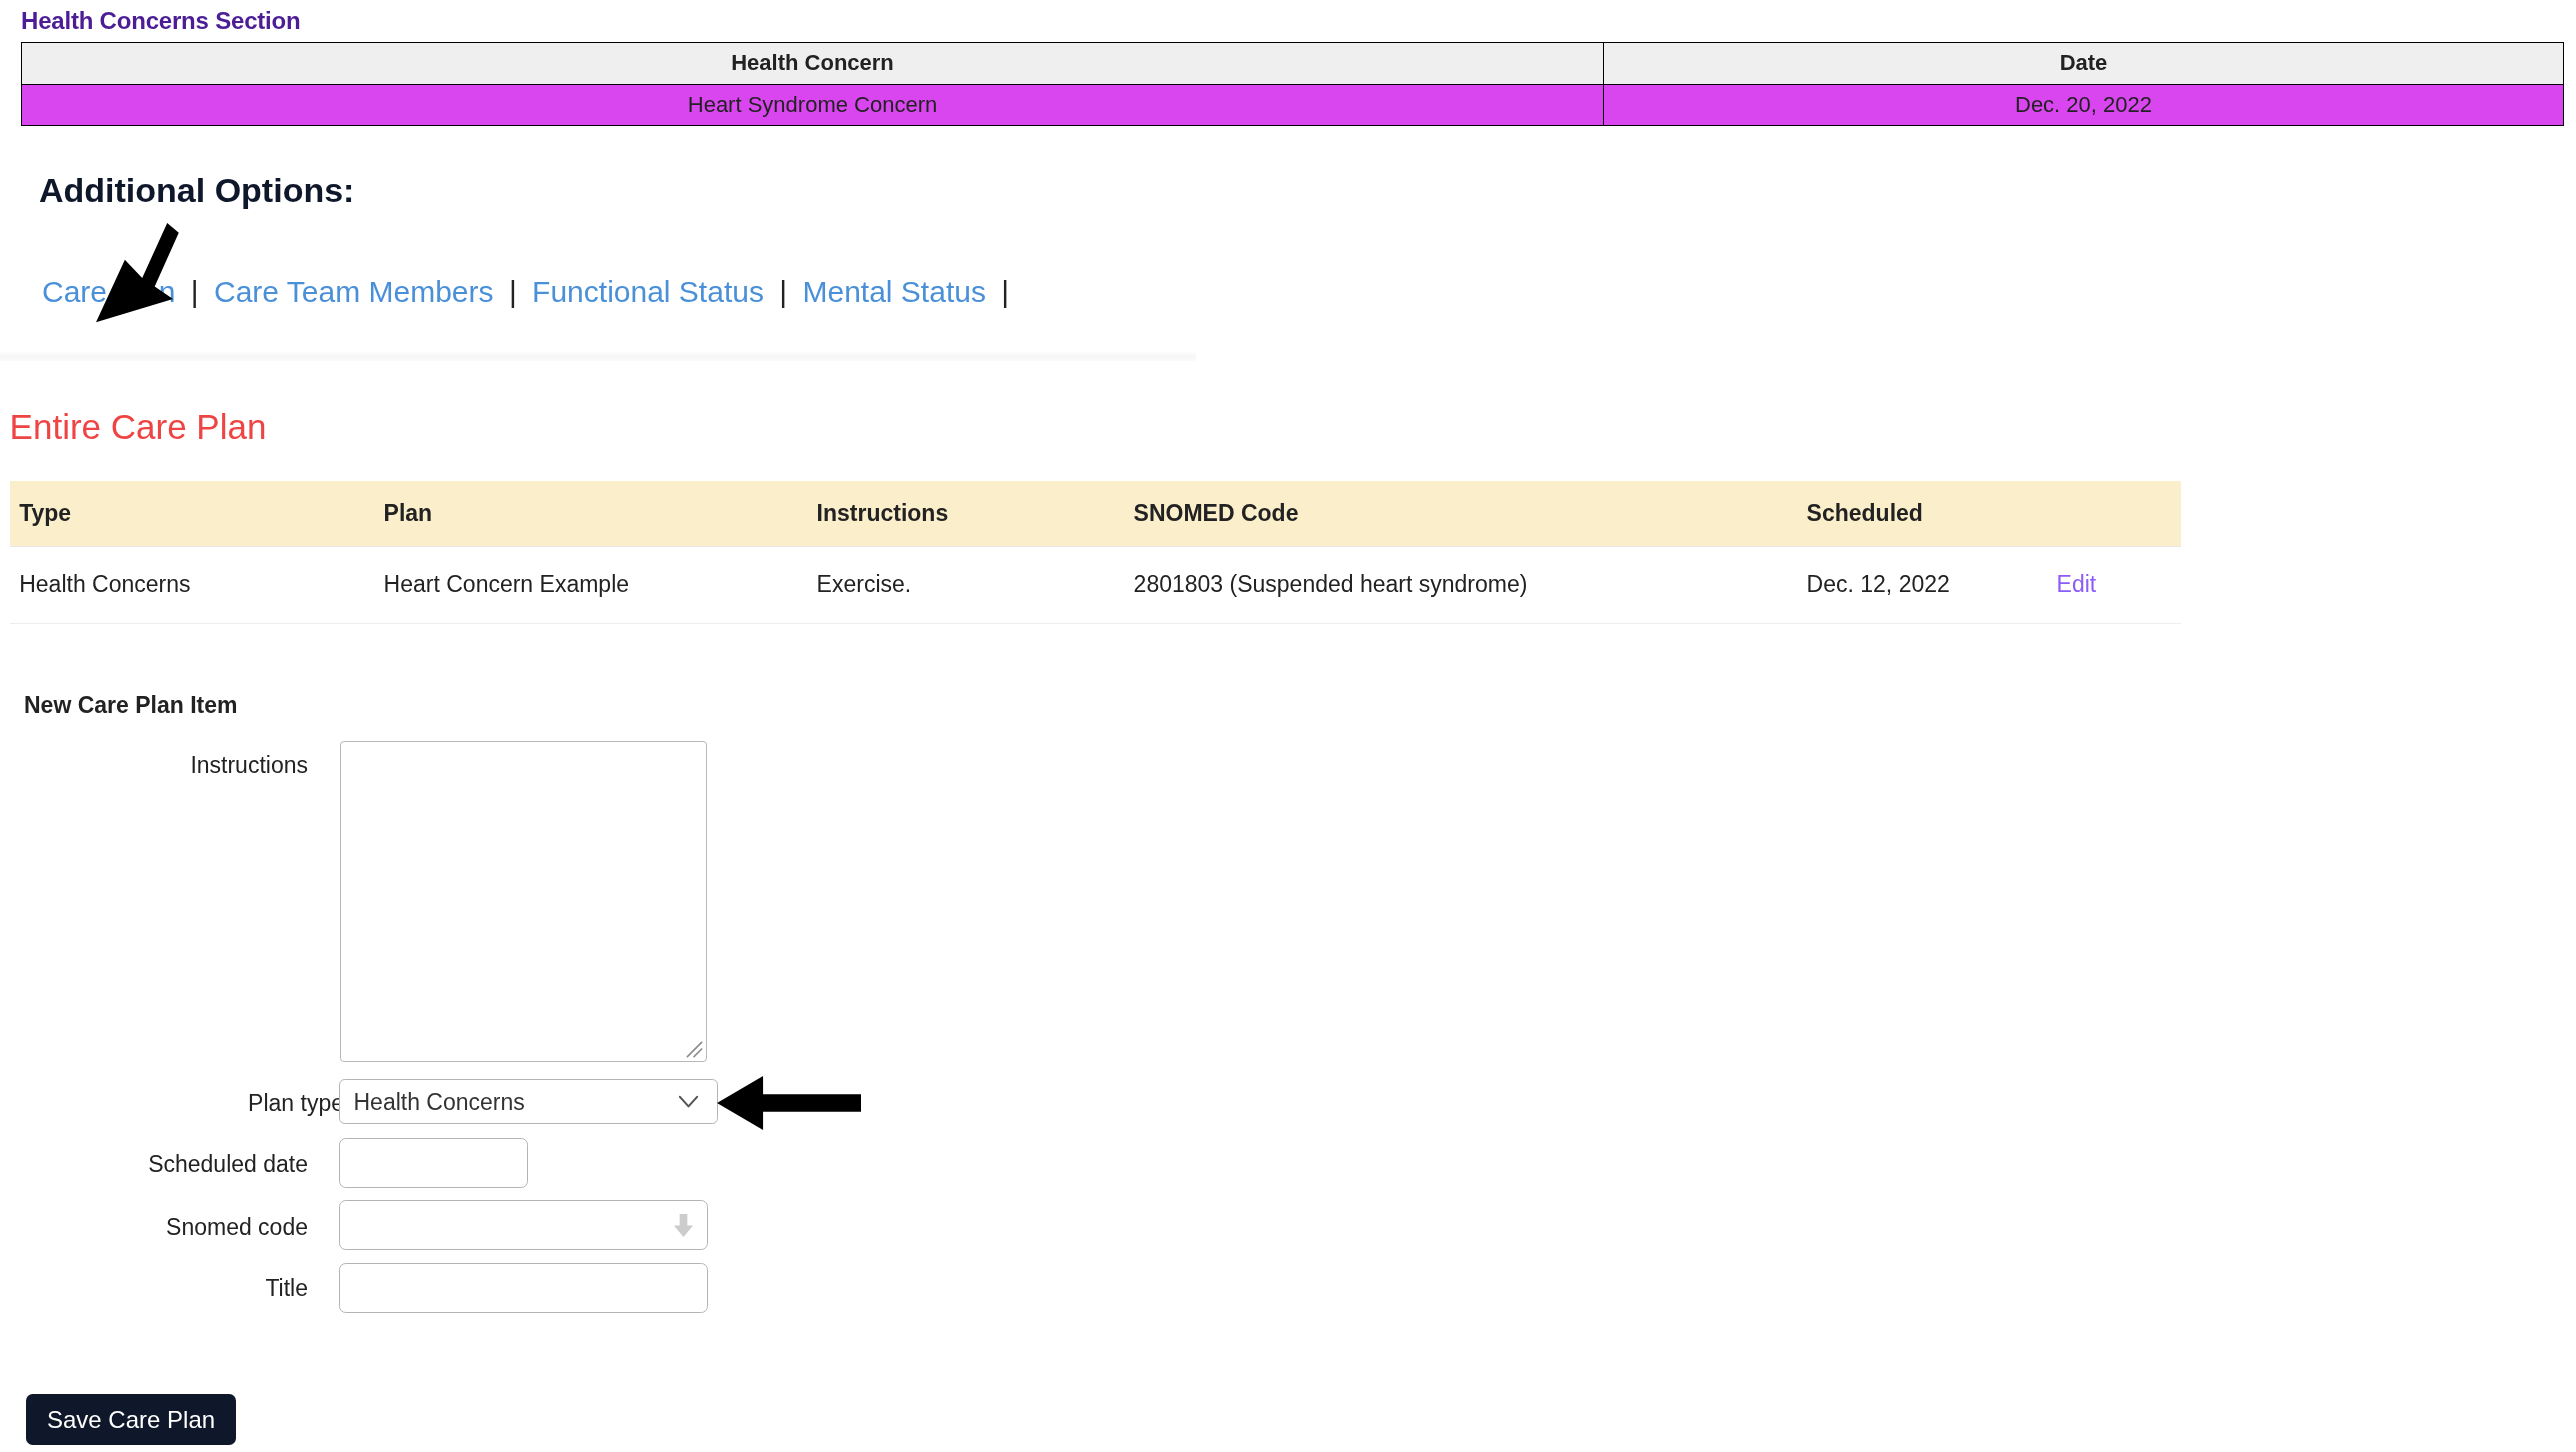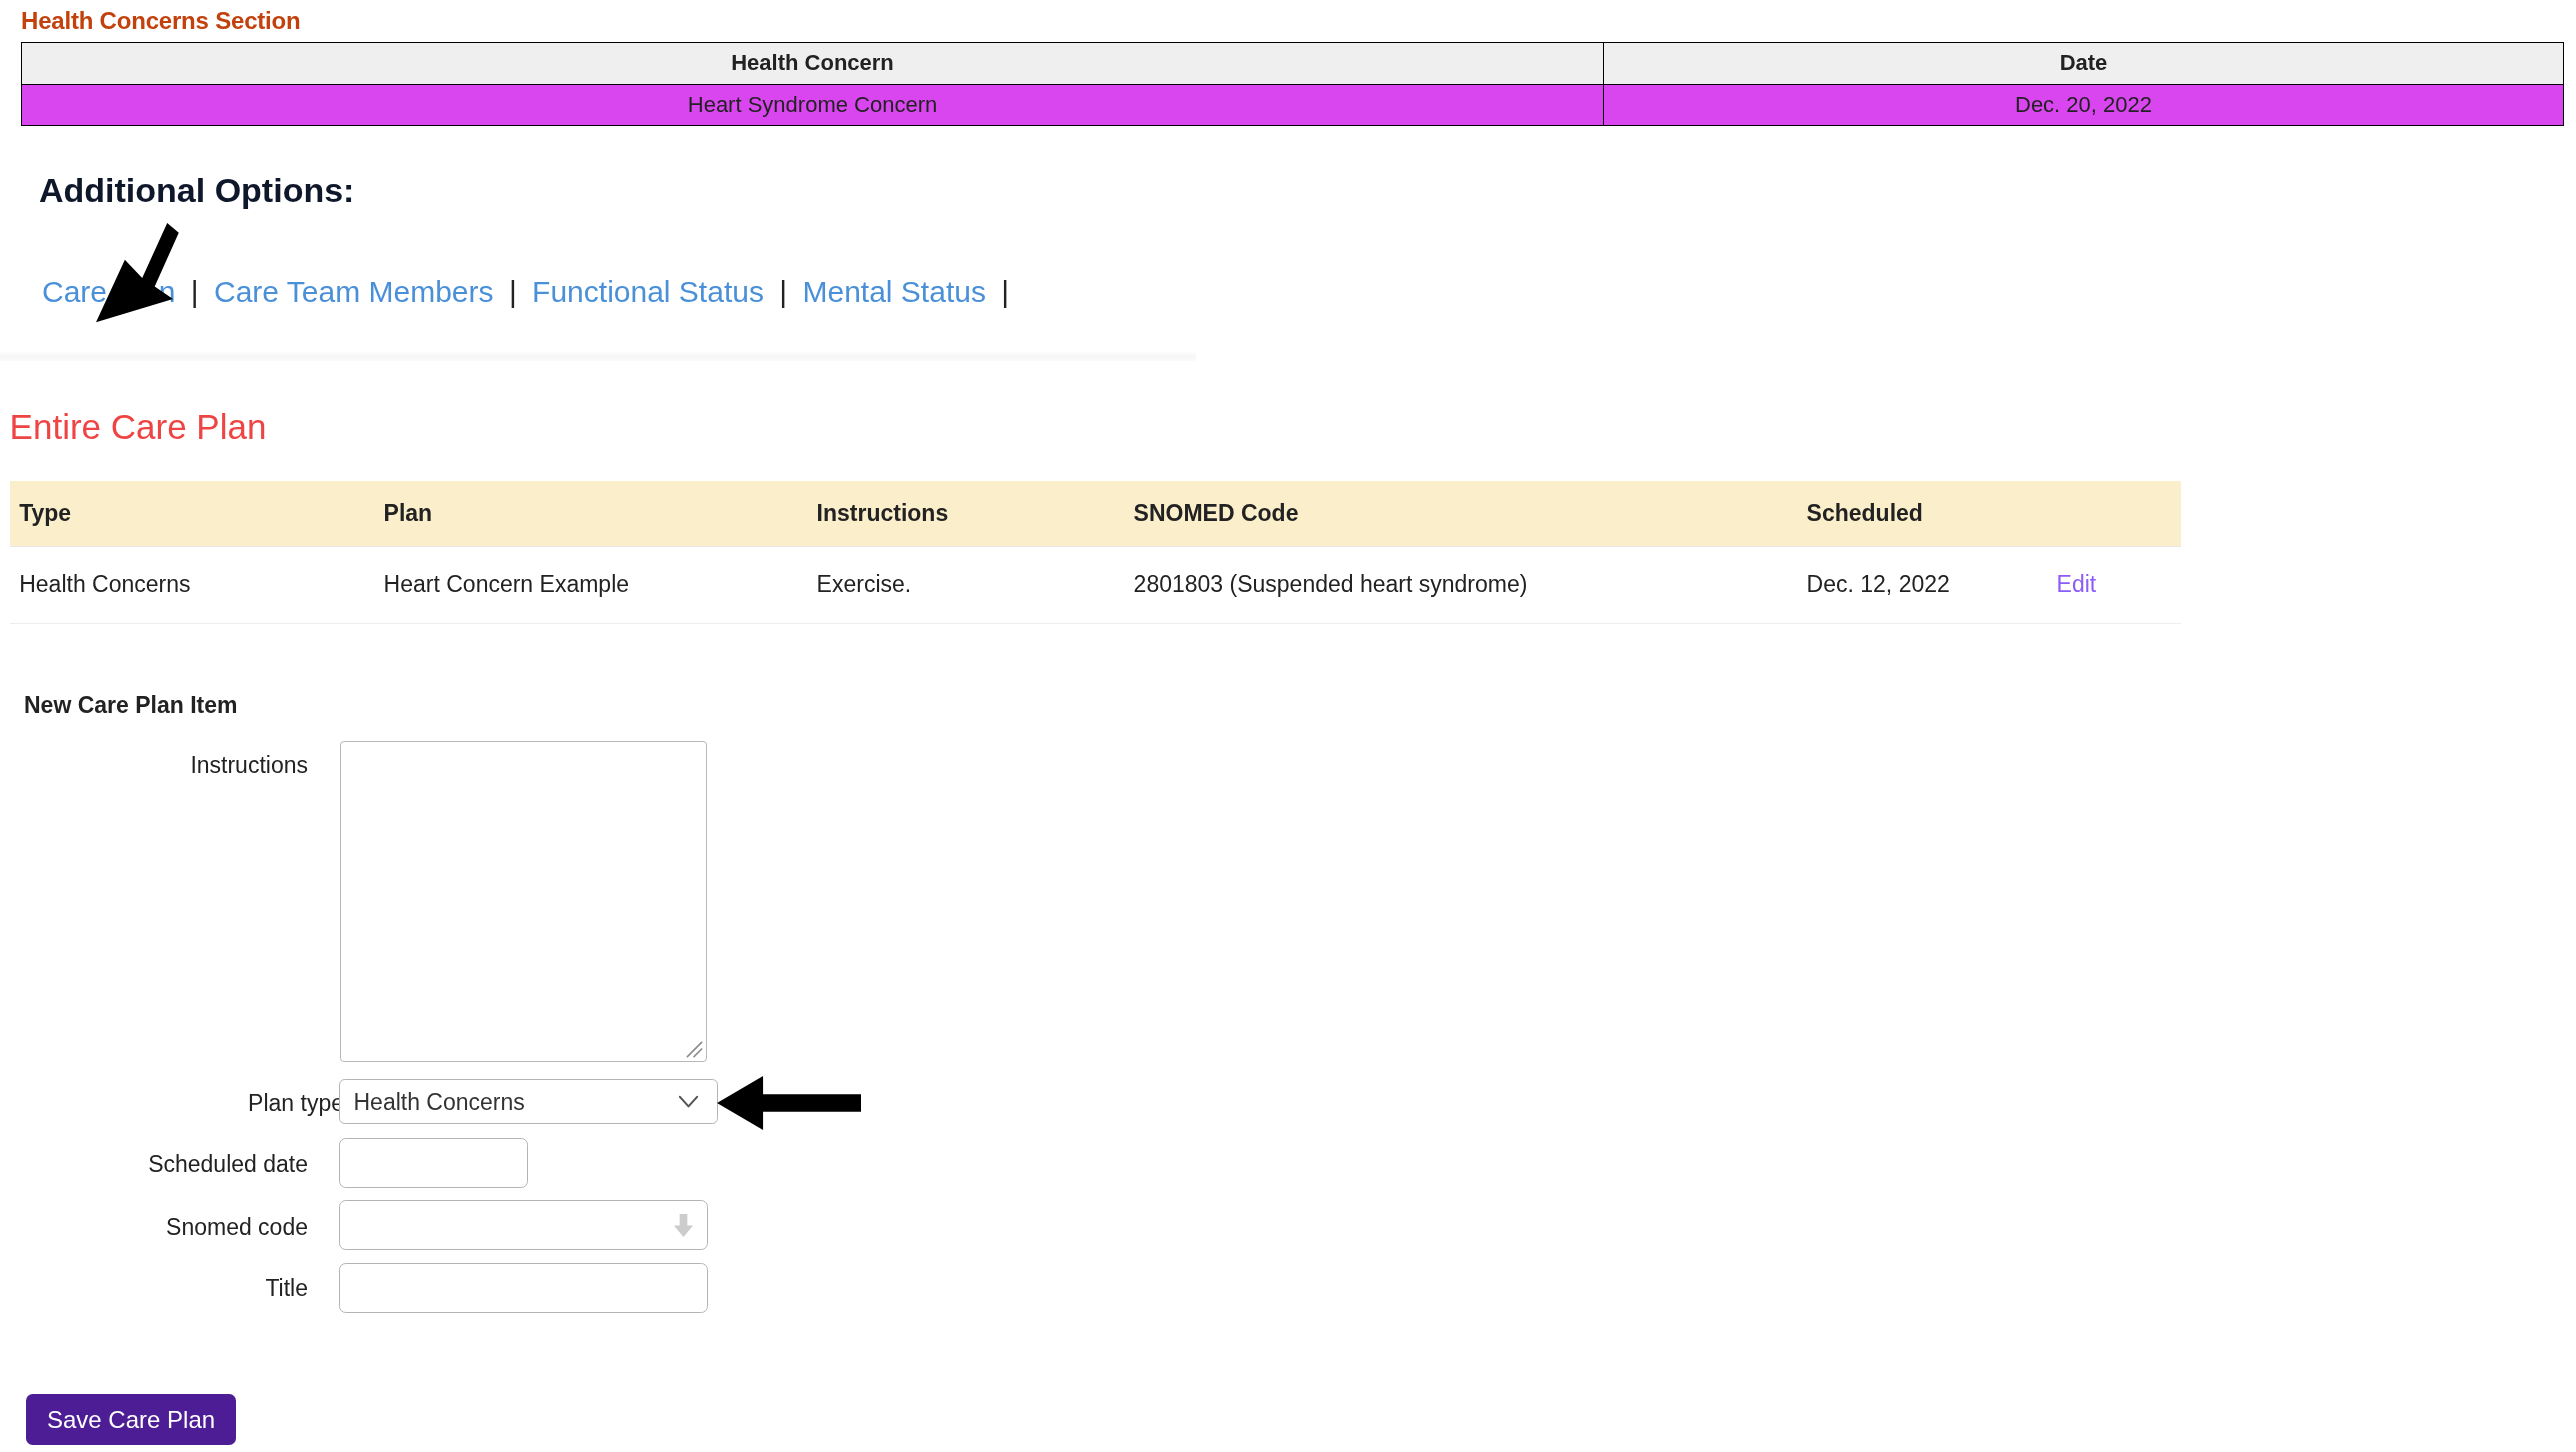--- a/index.html
+++ b/index.html
@@ -16,21 +16,21 @@
     overflow: hidden;
   }
 
   
   #health-concerns-title {
     position: absolute;
     left: 21px;
     top: 6.7px;
     font-size: 24px;
     font-weight: bold;
-    color: #c2410c;
+    color: #4c1d95;
     letter-spacing: -0.2px;
   }
 
   #health-concerns-table {
     position: absolute;
     left: 21px;
     top: 42px;
     width: 2543px;
     border-collapse: collapse;
     table-layout: fixed;
@@ -289,21 +289,21 @@
     color: #333333;
     padding: 0 9.6px;
   }
 
   #save-care-plan-button {
     position: absolute;
     left: 26px;
     top: 1394px;
     height: 51px;
     padding: 0 21px;
-    background: #4c1d95;
+    background: #0f172a;
     color: #ffffff;
     border: none;
     border-radius: 6.7px;
     font-family: "Liberation Sans", sans-serif;
     font-size: 24px;
     cursor: pointer;
     line-height: 51px;
     text-align: center;
   }
 

